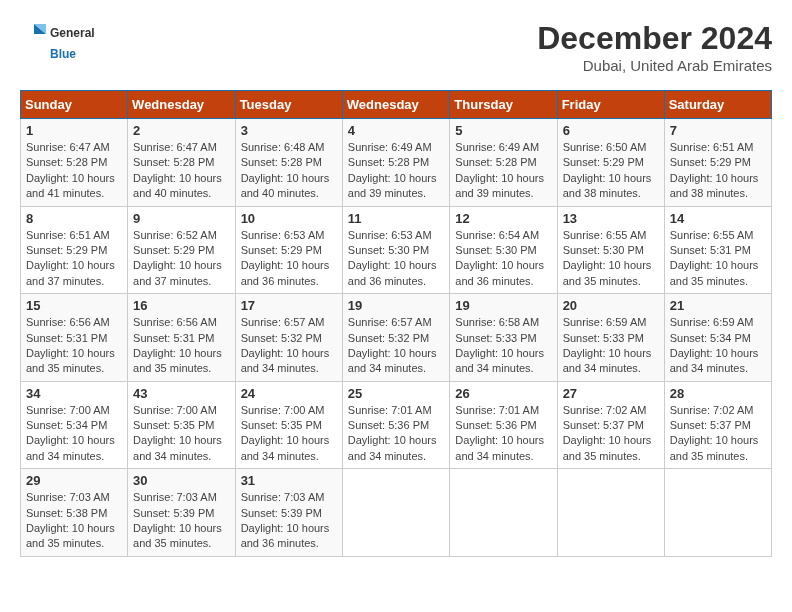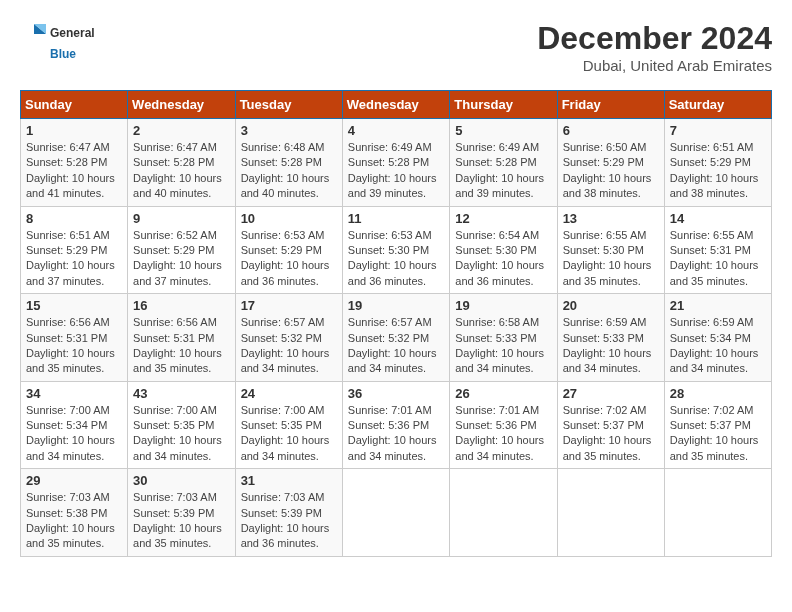--- a/index.html
+++ b/index.html
@@ -206,21 +206,21 @@
         </td>
         <td>
           <span class="day-number">43</span>
           <div class="day-info">Sunrise: 7:00 AM<br>Sunset: 5:35 PM<br>Daylight: 10 hours and 34 minutes.</div>
         </td>
         <td>
           <span class="day-number">24</span>
           <div class="day-info">Sunrise: 7:00 AM<br>Sunset: 5:35 PM<br>Daylight: 10 hours and 34 minutes.</div>
         </td>
         <td>
-          <span class="day-number">36</span>
+          <span class="day-number">25</span>
           <div class="day-info">Sunrise: 7:01 AM<br>Sunset: 5:36 PM<br>Daylight: 10 hours and 34 minutes.</div>
         </td>
         <td>
           <span class="day-number">26</span>
           <div class="day-info">Sunrise: 7:01 AM<br>Sunset: 5:36 PM<br>Daylight: 10 hours and 34 minutes.</div>
         </td>
         <td>
           <span class="day-number">27</span>
           <div class="day-info">Sunrise: 7:02 AM<br>Sunset: 5:37 PM<br>Daylight: 10 hours and 35 minutes.</div>
         </td>

